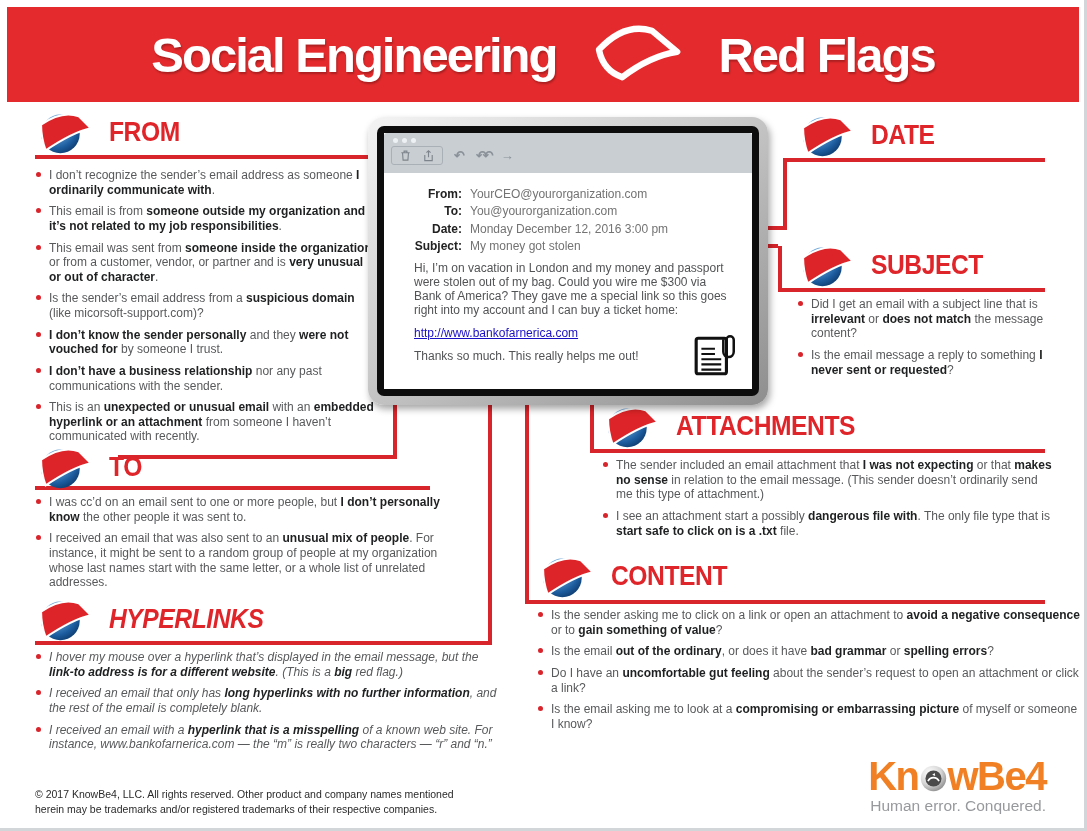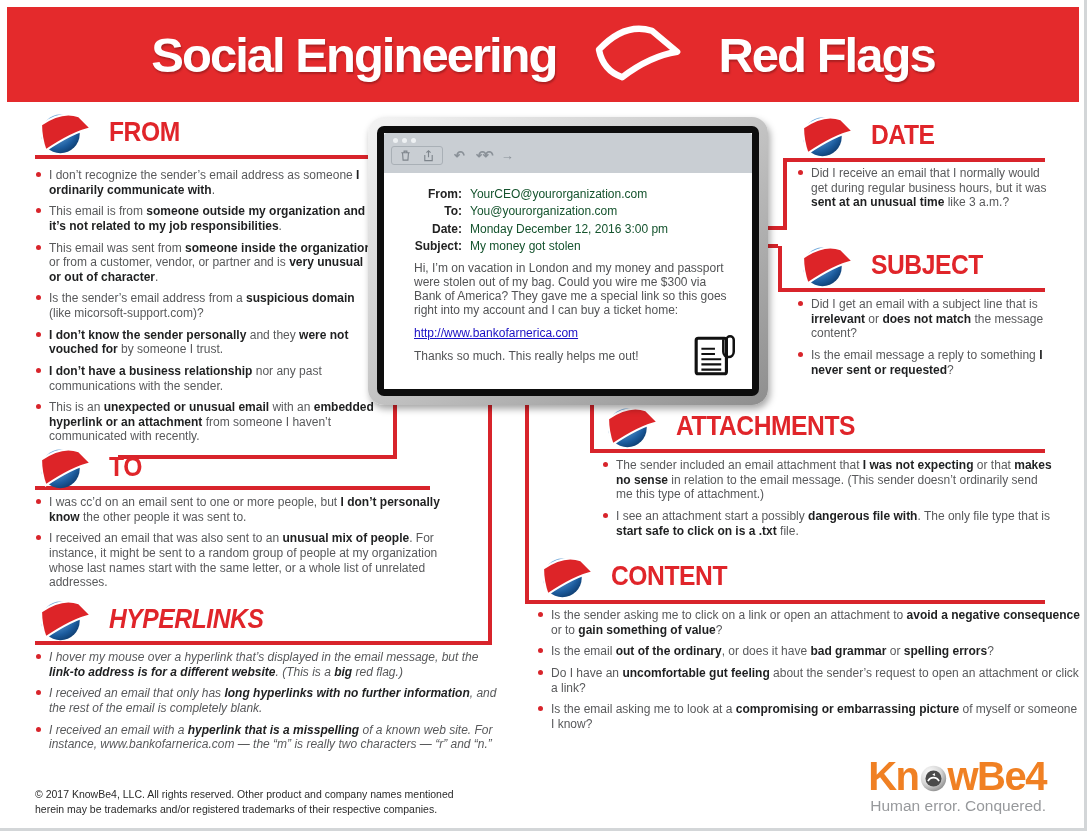--- a/index.html
+++ b/index.html
@@ -66,21 +66,21 @@
   .mailhead{position:absolute;left:0;top:0;width:100%;height:40px;background:#c9ced3;border-radius:3px 3px 0 0;}
   .dots{display:flex;gap:4px;padding:5px 0 0 9px;}
   .dot{width:5px;height:5px;border-radius:50%;background:#eef1f3;}
   .tools{display:flex;align-items:center;gap:11px;margin:3px 0 0 7px;}
   .toolgroup{display:flex;align-items:center;gap:10px;border:1px solid #a9b0b6;border-radius:3px;padding:2px 7px;}
   .tool-svg{width:13px;height:13px;display:block;}
   .tool-glyph{color:#8a9198;font-size:13px;font-weight:bold;line-height:1;}
   .fields{position:absolute;left:0;top:52px;width:100%;font-size:12px;}
   .frow{display:flex;height:17.5px;align-items:center;}
   .flabel{width:78px;text-align:right;font-weight:bold;color:#222;}
-  .fvalue{margin-left:8px;color:#14532d;}
+  .fvalue{margin-left:8px;color:#737373;}
   .mbody{position:absolute;left:30px;width:322px;font-size:12px;line-height:14px;color:#525355;}
   .mb-intro{top:128px;} .mb-link{top:193px;} .mb-thanks{top:216px;} .mb-sig{top:256px;}
   .mb-link a{color:#1a0fc4;text-decoration:underline;}
   .attach-icon{position:absolute;left:308px;top:198px;width:48px;height:48px;}
   
   .copyright{position:absolute;left:35px;top:787px;font-size:10.5px;line-height:1.45;color:#2a2a2a;}
   .logo{position:absolute;right:38px;top:756px;text-align:right;margin-left:36px;}
   .logo-text{color:#f08023;font-weight:bold;font-size:40px;letter-spacing:-1.5px;line-height:1;
              display:flex;align-items:center;justify-content:flex-end;}
   .knob{width:27px;height:27px;margin:4px 1px 0 1px;}
@@ -191,23 +191,20 @@
   </div>
 
   <div class="section" id="sec-date">
     <div class="sec-head">
       <svg class="flag" viewBox="0 0 66 50">
         <circle cx="28" cy="27" r="21" fill="url(#ballGrad)"></circle>
         <path d="M7 17 Q30 1 48 8 L61 21 Q42 25 12 45 Q7 31 7 17 Z" fill="#dd2428" stroke="#fff" stroke-width="2.2"></path>
       </svg>
       <span class="sec-title">DATE</span>
     </div>
-    <ul class="bullets">
-        <li><span>Did I receive an email that I normally would get during regular business hours, but it was </span><span class="bold">sent at an unusual time</span><span> like 3 a.m.?</span></li>
-      </ul>
   </div>
 
   <div class="section" id="sec-subject">
     <div class="sec-head">
       <svg class="flag" viewBox="0 0 66 50">
         <circle cx="28" cy="27" r="21" fill="url(#ballGrad)"></circle>
         <path d="M7 17 Q30 1 48 8 L61 21 Q42 25 12 45 Q7 31 7 17 Z" fill="#dd2428" stroke="#fff" stroke-width="2.2"></path>
       </svg>
       <span class="sec-title">SUBJECT</span>
     </div>

